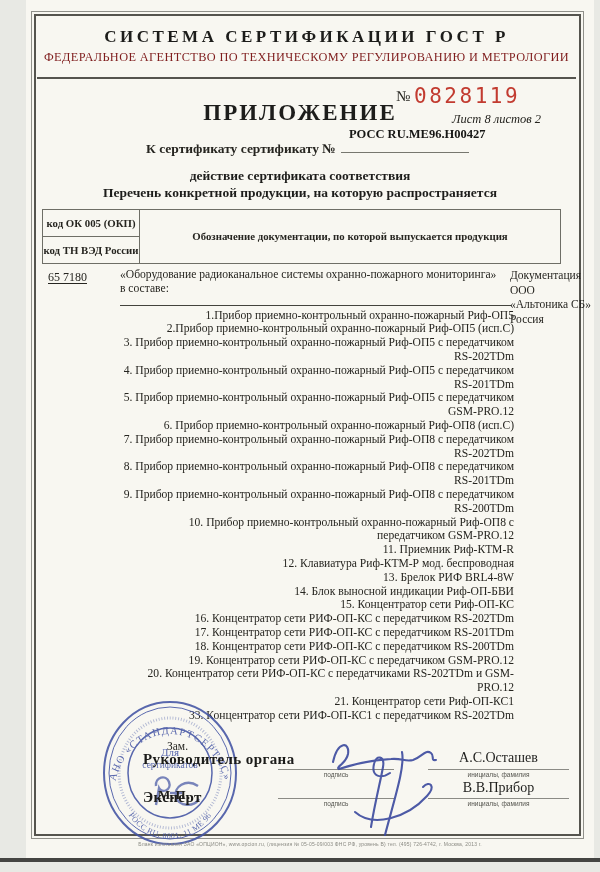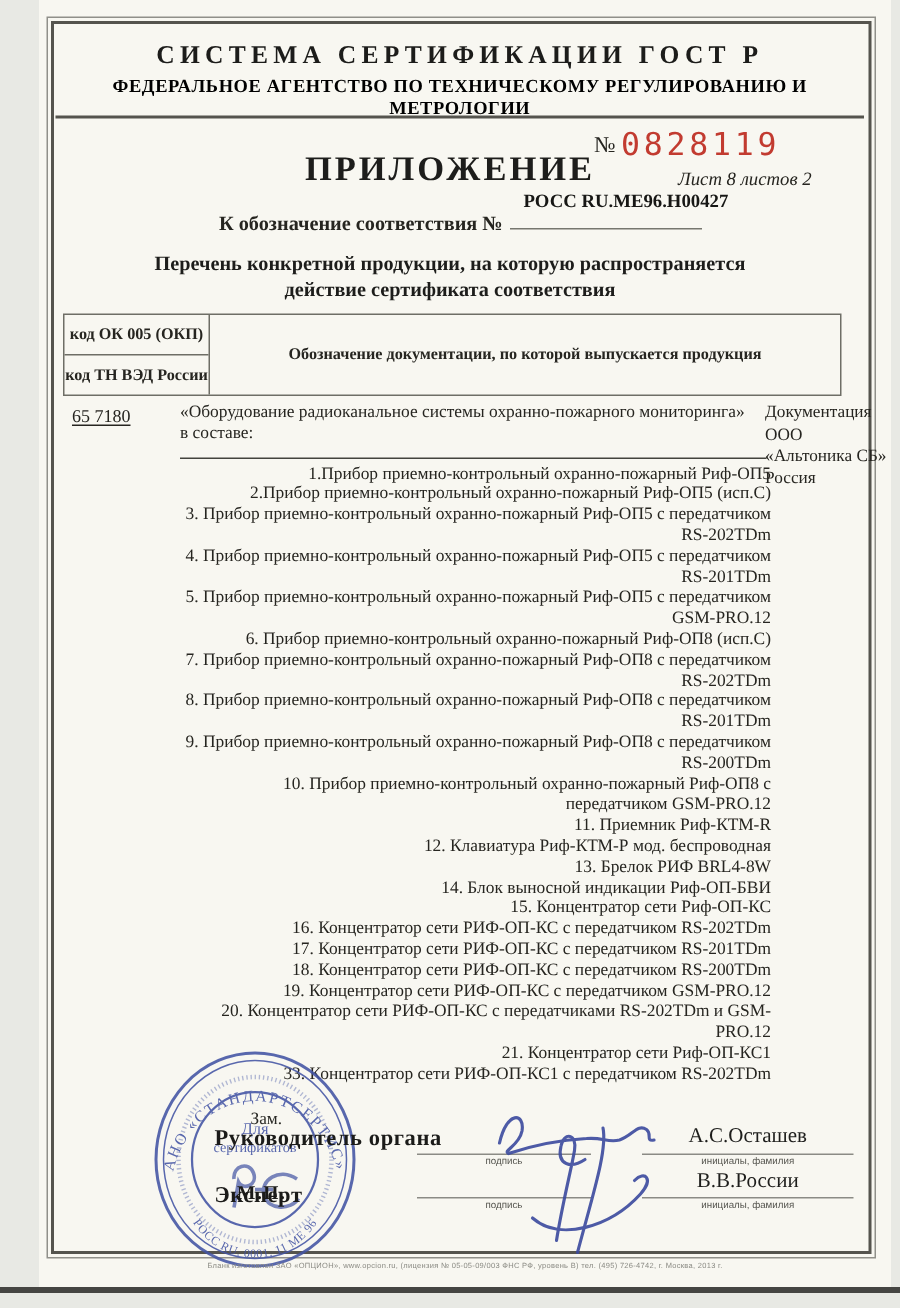--- a/index.html
+++ b/index.html
@@ -8,21 +8,21 @@
     background:#e8e9e4;
     font-family:"Liberation Serif","DejaVu Serif",serif;
     color:#262520;
   }
   .page{position:absolute;left:26px;top:0;width:568px;height:858px;background:#f8f7f1;}
   .bottom-band{position:absolute;left:0;top:858px;width:600px;height:4px;background:#454542;}
   .frame1{position:absolute;left:31px;top:11px;width:551px;height:826px;border:1px solid #90908a;}
   .frame2{position:absolute;left:2px;top:2px;right:2px;bottom:2px;border:2px solid #55544e;}
   .doc-header{position:absolute;left:37px;top:17px;width:539px;height:60px;border-bottom:2px solid #55544e;text-align:center;}
   .doc-header .h1{padding-top:10px;font-weight:bold;font-size:17px;letter-spacing:3.5px;color:#1c1c1a;}
-  .doc-header .h2{margin-top:3px;font-weight:bold;font-size:12.3px;letter-spacing:.4px;color:#000000;}
+  .doc-header .h2{margin-top:3px;font-weight:normal;font-size:12.3px;letter-spacing:.4px;color:#7f1d1d;}
   .abs{position:absolute;}
   .form-no{left:396px;top:84px;font-size:15px;}
   .form-no .num{font-family:"DejaVu Sans Mono","Liberation Mono",monospace;font-size:21px;color:#c23b30;letter-spacing:2.5px;vertical-align:-2px;}
   .appendix{left:150px;top:100px;width:300px;text-align:center;font-size:23px;font-weight:bold;letter-spacing:2px;color:#1d1d1b;}
   .sheet{left:452px;top:112px;font-style:italic;font-size:12.5px;}
   .ross{left:349px;top:127px;font-weight:bold;font-size:12.5px;color:#171715;}
   .certref{left:146px;top:139px;font-weight:bold;font-size:13.5px;}
   .blankline{display:inline-block;width:128px;border-bottom:1px solid #77776f;height:13px;margin-left:5px;}
   .scope{left:58px;top:167px;width:484px;text-align:center;font-weight:bold;font-size:13.5px;line-height:17px;color:#1d1d1b;}
   .tbl{left:42px;top:209px;width:517px;height:53px;display:flex;border:1px solid #6e6e66;}
@@ -78,26 +78,26 @@
 <div class="abs form-no">
   <span>№</span>
   <span class="num">0828119</span>
 </div>
 
 <div class="abs appendix">ПРИЛОЖЕНИЕ</div>
 <div class="abs sheet">Лист 8 листов 2</div>
 <div class="abs ross">РОСС RU.ME96.H00427</div>
 
 <div class="abs certref">
-  <span>К обозначение соответствия №</span><span class="blankline"></span>
+  <span>К сертификату сертификату №</span><span class="blankline"></span>
 </div>
 
 <div class="abs scope">
+  <div>действие сертификата соответствия</div>
   <div>Перечень конкретной продукции,  на которую распространяется</div>
-  <div>действие сертификата соответствия</div>
 </div>
 
 <div class="abs tbl">
   <div class="tc1">
     <div>код ОК 005 (ОКП)</div>
     <div>код ТН ВЭД России</div>
   </div>
   <div class="tc3 tcell">Обозначение документации, по которой выпускается продукция</div>
 </div>
 
@@ -170,21 +170,21 @@
 <div class="abs sline sl2"></div>
 <div class="abs sline nl1"></div>
 <div class="abs sline nl2"></div>
 
 <div class="abs cap sc1">подпись</div>
 <div class="abs cap sc2">подпись</div>
 <div class="abs cap nc1">инициалы, фамилия</div>
 <div class="abs cap nc2">инициалы, фамилия</div>
 
 <div class="abs sname sn1">А.С.Осташев</div>
-<div class="abs sname sn2">В.В.России</div>
+<div class="abs sname sn2">В.В.Прибор</div>
 
 <svg class="abs sigsvg" width="210" height="130" viewBox="0 0 210 130">
   <g stroke="#3b4a9e" stroke-width="2.1" fill="none" stroke-linecap="round" opacity="0.9">
     <path d="M68,50 c5,-22 17,-20 15,-8 c-2,10 -13,13 -9,15 c18,-6 34,-9 52,-10 c11,-1 14,3 22,1 c9,-3 12,-11 18,-7 c4,3 -1,8 5,7"></path>
     <path d="M120,123 C130,85 140,55 137,40"></path>
     <path d="M106,115 c4,-25 10,-48 12,-60 c2,-11 -7,-13 -9,-3 c-3,13 7,15 16,9"></path>
     <path d="M90,100 c18,16 52,6 72,-16 c9,-10 3,-16 -4,-9"></path>
   </g>
 </svg>
 

